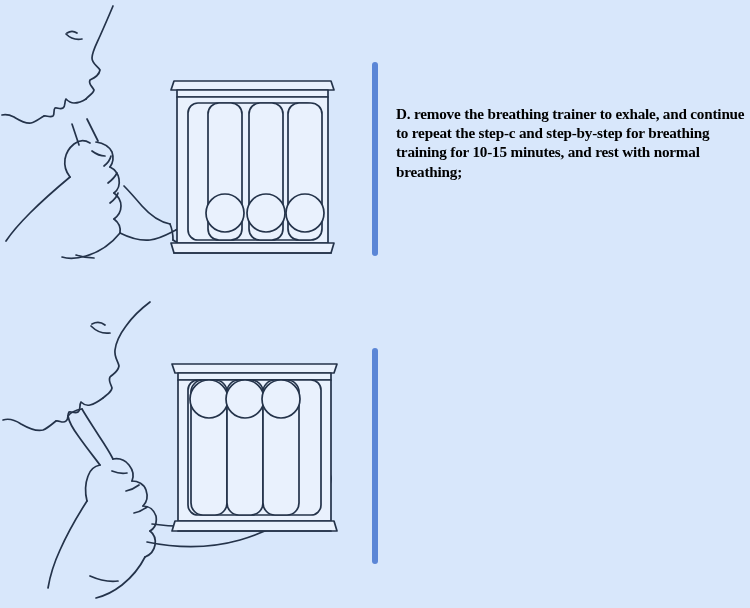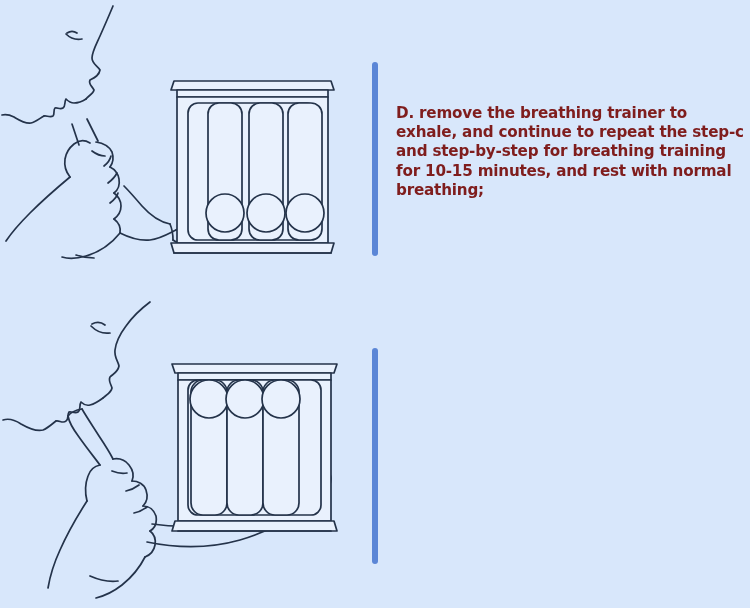--- a/index.html
+++ b/index.html
@@ -46,23 +46,24 @@
   #divider-bottom { left: 372px; top: 48px; height: 216px; }
 
   .textcol {
     position: absolute;
     left: 396px;
     width: 352px;
   }
   #text-top { top: 104px; }
 
   .para {
-    color: #7f1d1d;
+    color: #000000;
     font-weight: bold;
     letter-spacing: -0.2px;
+    font-family: Liberation Serif, serif;
   }
   .para-main {
     font-size: 15.2px;
     line-height: 19.2px;
     margin: 0;
   }
 </style>
 </head>
 <body>
 

